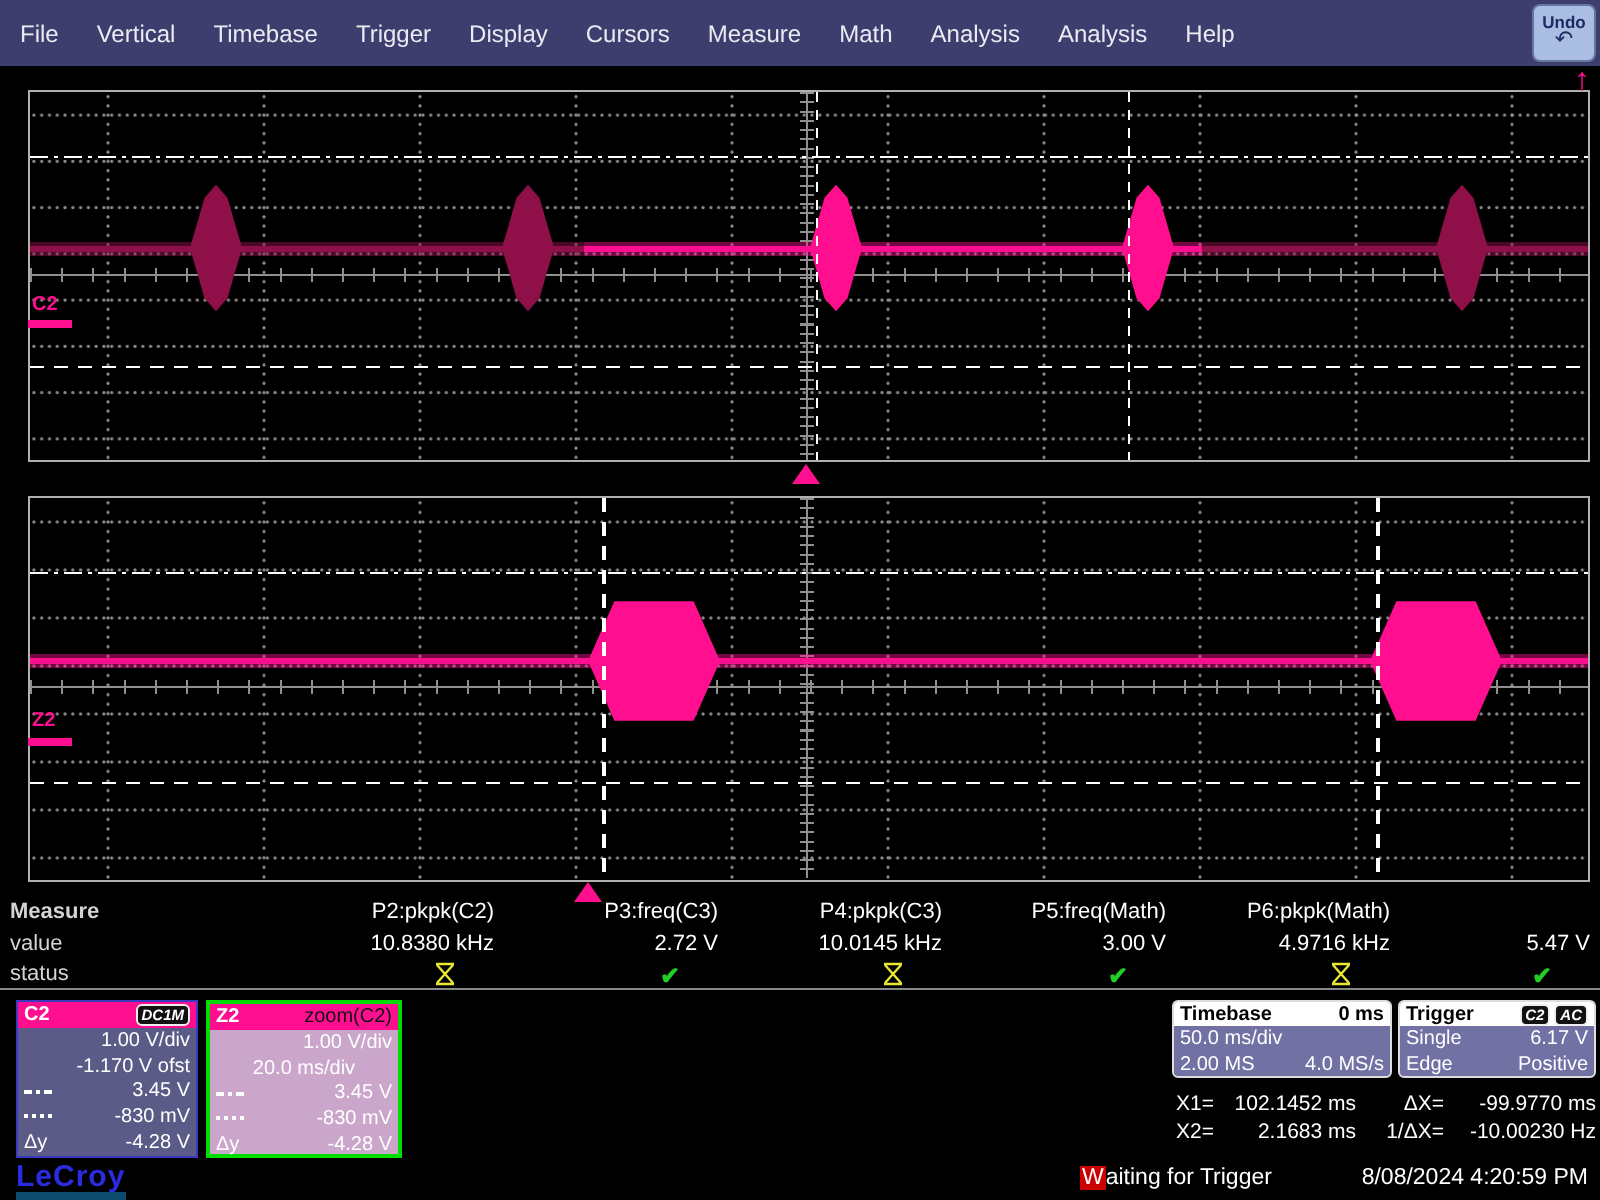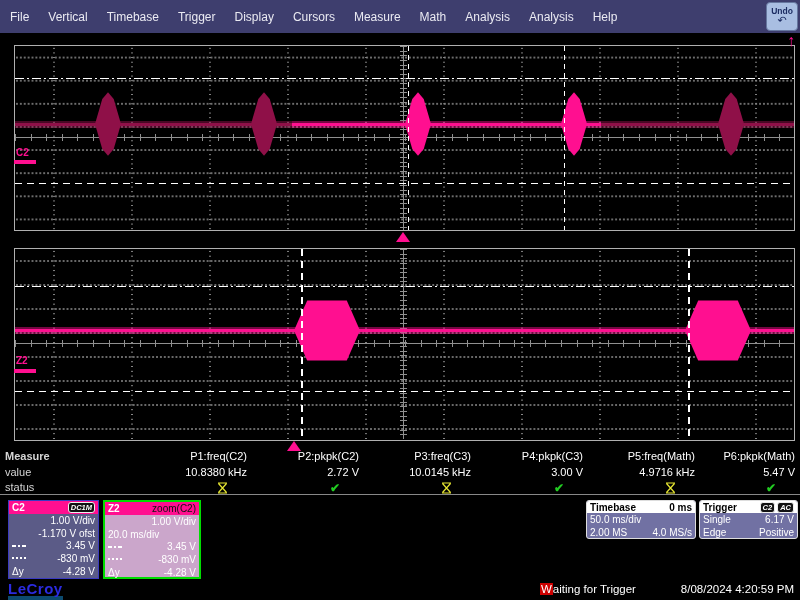--- a/index.html
+++ b/index.html
@@ -168,21 +168,20 @@
   <span class="chan-label" style="left:16px;top:147px;">C2</span>
   <div class="chan-marker" style="left:14px;top:160px;"></div>
   <span class="chan-label" style="left:16px;top:355px;">Z2</span>
   <div class="chan-marker" style="left:14px;top:369px;"></div>
   <div class="tri-up" style="left:396px;top:232px;"></div>
   <div class="tri-up" style="left:287px;top:441px;"></div>
   <span id="trig-arrow">↑</span>
 
   <div class="mrow" id="mrow-label">
     <span class="rowhead">Measure</span>
-    <span class="cell">P1:freq(C2)</span>
     <span class="cell">P2:pkpk(C2)</span>
     <span class="cell">P3:freq(C3)</span>
     <span class="cell">P4:pkpk(C3)</span>
     <span class="cell">P5:freq(Math)</span>
     <span class="cell">P6:pkpk(Math)</span>
   </div>
   <div class="mrow" id="mrow-value">
     <span class="rowhead">value</span>
     <span class="cell">10.8380 kHz</span>
     <span class="cell">2.72 V</span>
@@ -240,21 +239,21 @@
   </div>
 
   <div class="descbox" id="z2-box">
     <div class="hdr">
       <span>Z2</span>
       <span class="src">zoom(C2)</span>
     </div>
     <div class="row" style="justify-content:flex-end;">
         <span>1.00 V/div</span>
       </div>
-    <div class="row" style="justify-content:flex-start;">
+    <div class="row" style="justify-content:center;">
         <span>20.0 ms/div</span>
       </div>
     <div class="row">
         <span class="line-dashdot"></span>
         <span>3.45 V</span>
       </div>
     <div class="row">
         <span class="line-dotted"></span>
         <span>-830 mV</span>
       </div>
@@ -289,18 +288,32 @@
     <div class="tbrow">
         <span>Single</span>
         <span>6.17 V</span>
       </div>
     <div class="tbrow">
         <span>Edge</span>
         <span>Positive</span>
       </div>
   </div>
 
+  <div id="cursor-readout">
+    <div class="crow">
+      <span>X1=</span>
+      <span class="cval">102.1452 ms</span>
+      <span class="cval">ΔX=</span>
+      <span class="cval">-99.9770 ms</span>
+    </div>
+    <div class="crow">
+      <span>X2=</span>
+      <span class="cval">2.1683 ms</span>
+      <span class="cval">1/ΔX=</span>
+      <span class="cval">-10.00230 Hz</span>
+    </div>
+  </div>
 
   <span id="lecroy-logo">LeCroy</span>
   <span id="trigger-status"><span class="red-w">W</span><span>aiting for Trigger</span></span>
   <span id="datetime">8/08/2024 4:20:59 PM</span>
 
 </div>
 
 </body></html>

